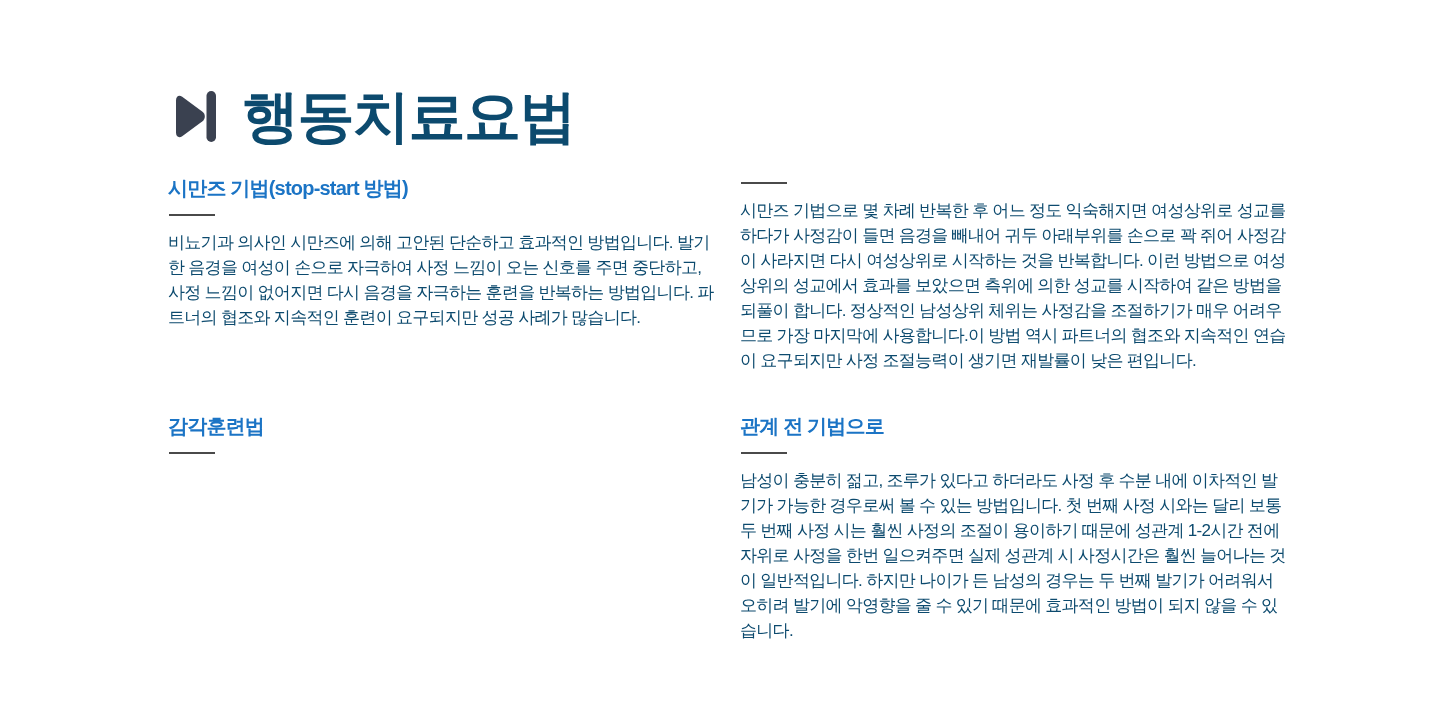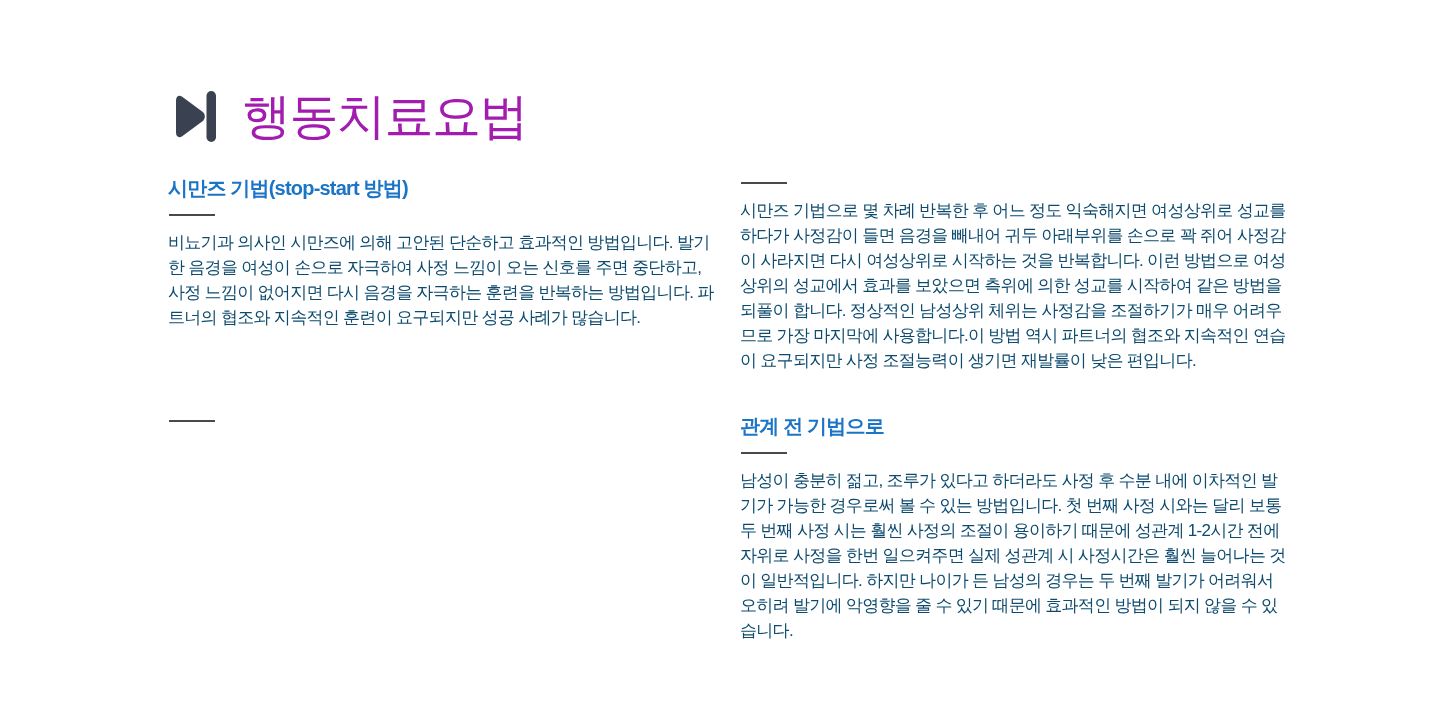--- a/index.html
+++ b/index.html
@@ -16,24 +16,24 @@
     left:172px;
     top:90px;
     display:flex;
     align-items:center;
     gap:25px;
   }
   .title-icon{display:block;width:45px;height:53px;}
   .title-icon svg{display:block;width:100%;height:100%;}
   .page-title{
     margin:0;
-    font-size:49px;
+    font-size:57px;
     line-height:53px;
-    font-weight:400;
-    color:#a21caf;
+    font-weight:700;
+    color:#0c4a6e;
     letter-spacing:-1.5px;
     white-space:nowrap;
   }
   .sections{
     position:absolute;
     left:168px;
     top:172px;
     width:1118px;
     display:grid;
     grid-template-columns:546px 546px;
@@ -89,20 +89,21 @@
       <hr class="section-divider">
       <p class="section-body">비뇨기과 의사인 시만즈에 의해 고안된 단순하고 효과적인 방법입니다. 발기한 음경을 여성이 손으로 자극하여 사정 느낌이 오는 신호를 주면 중단하고, 사정 느낌이 없어지면 다시 음경을 자극하는 훈련을 반복하는 방법입니다. 파트너의 협조와 지속적인 훈련이 요구되지만 성공 사례가 많습니다.</p>
     </section>
 
     <section class="section">
       <hr class="section-divider">
       <p class="section-body">시만즈 기법으로 몇 차례 반복한 후 어느 정도 익숙해지면 여성상위로 성교를 하다가 사정감이 들면 음경을 빼내어 귀두 아래부위를 손으로 꽉 쥐어 사정감이 사라지면 다시 여성상위로 시작하는 것을 반복합니다. 이런 방법으로 여성상위의 성교에서 효과를 보았으면 측위에 의한 성교를 시작하여 같은 방법을 되풀이 합니다. 정상적인 남성상위 체위는 사정감을 조절하기가 매우 어려우므로 가장 마지막에 사용합니다.이 방법 역시 파트너의 협조와 지속적인 연습이 요구되지만 사정 조절능력이 생기면 재발률이 낮은 편입니다.</p>
     </section>
 
     <section class="section">
+      <h2 class="section-heading">감각훈련법</h2>
       <hr class="section-divider">
     </section>
 
     <section class="section">
       <h2 class="section-heading">관계 전 기법으로</h2>
       <hr class="section-divider">
       <p class="section-body">남성이 충분히 젊고, 조루가 있다고 하더라도 사정 후 수분 내에 이차적인 발기가 가능한 경우로써 볼 수 있는 방법입니다. 첫 번째 사정 시와는 달리 보통 두 번째 사정 시는 훨씬 사정의 조절이 용이하기 때문에 성관계 1-2시간 전에 자위로 사정을 한번 일으켜주면 실제 성관계 시 사정시간은 훨씬 늘어나는 것이 일반적입니다. 하지만 나이가 든 남성의 경우는 두 번째 발기가 어려워서 오히려 발기에 악영향을 줄 수 있기 때문에 효과적인 방법이 되지 않을 수 있습니다.</p>
     </section>
 
   </main>

